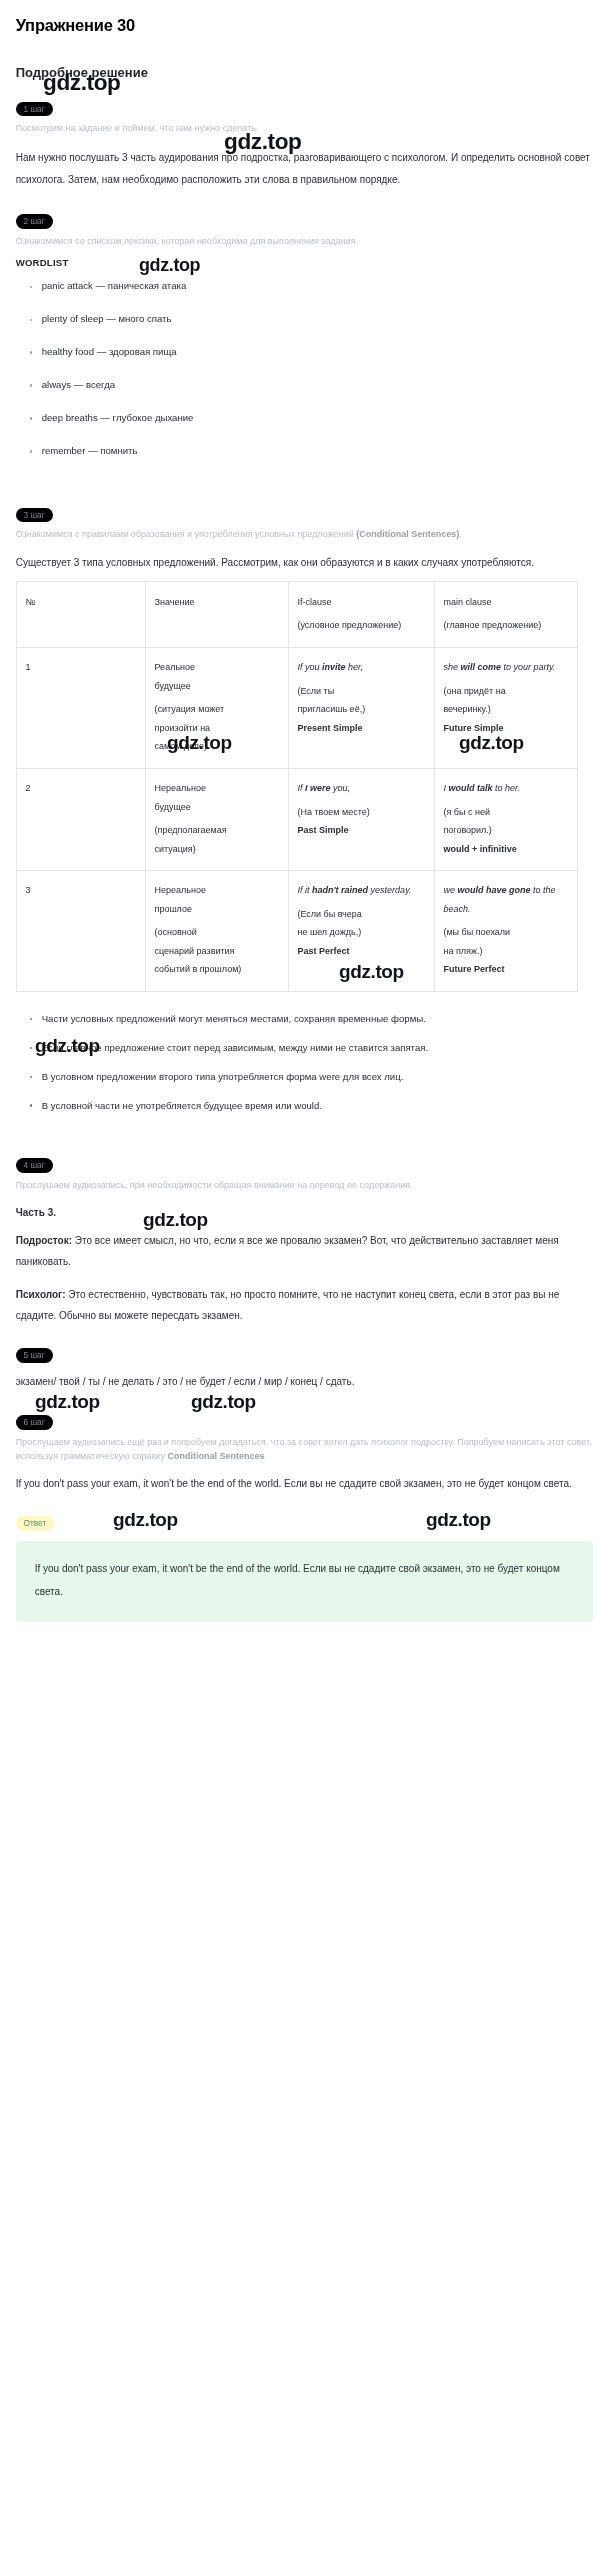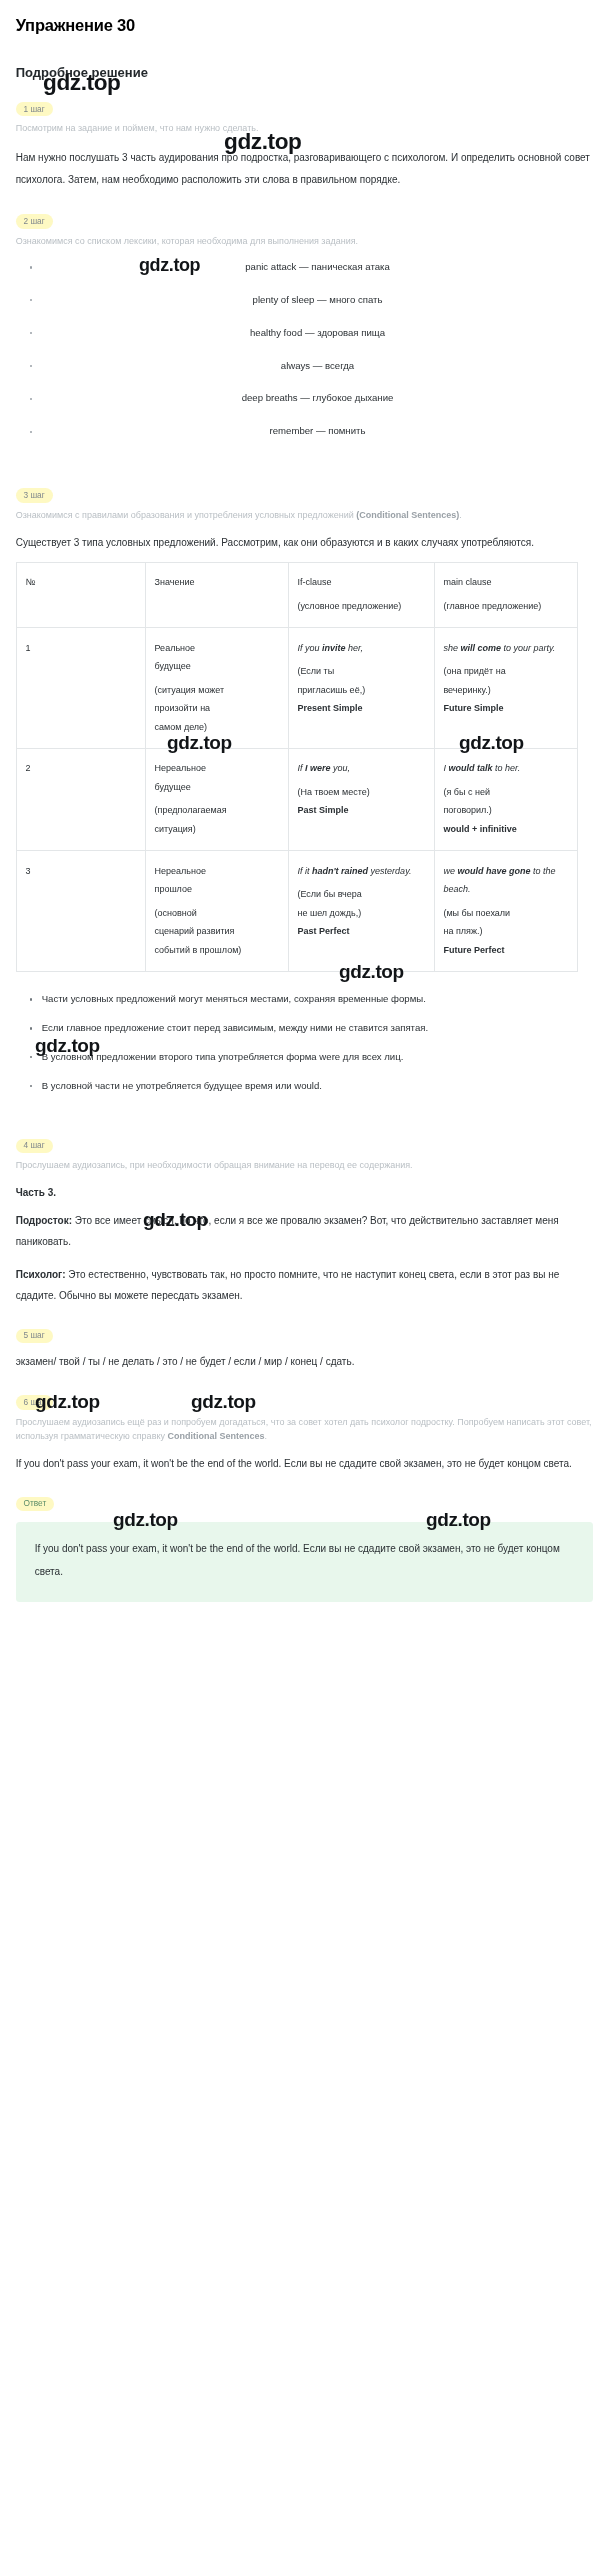--- a/index.html
+++ b/index.html
@@ -25,21 +25,21 @@
     color:#000000;
   }
   h2.section-title{
     font-size:13px;
     font-weight:bold;
     margin:30px 0 0 0;
     color:#23282c;
   }
   .step-badge{
     display:inline-block;
-    background:#fef9c3;
+    background:#000000;
     color:#7e868c;
     font-size:8.3px;
     border-radius:7.8px;
     padding:2.6px 7.8px 3.5px 7.8px;
     margin:22.6px 0 0 0;
     line-height:1;
   }
   .step-badge.answer{
     background:#fef9c3;
     color:#5a8c68;
@@ -63,21 +63,20 @@
     font-weight:bold;
     margin:8.7px 0 0 0;
     letter-spacing:0.2px;
     color:#23282c;
     font-stretch:condensed;
   }
   ul.wl{
     list-style:none;
     margin:12px 0 0 0;
     padding:0 0 0 26px;
-    text-align:center;
   }
   ul.wl li{
     position:relative;
     font-size:9.6px;
     line-height:1.35;
     margin:0 0 20px 0;
     color:#2b3034;
   }
   ul.wl li:before{
     content:"";
@@ -180,20 +179,21 @@
   <h2 class="section-title">Подробное решение</h2>
 
   
   <div class="step-badge">1 шаг</div>
   <p class="muted">Посмотрим на задание и поймем, что нам нужно сделать.</p>
   <p class="body">Нам нужно послушать 3 часть аудирования про подростка, разговаривающего с психологом. И определить основной совет психолога. Затем, нам необходимо расположить эти слова в правильном порядке.</p>
 
   
   <div class="step-badge">2 шаг</div>
   <p class="muted">Ознакомимся со списком лексики, которая необходима для выполнения задания.</p>
+  <h3 class="wordlist">WORDLIST</h3>
   <ul class="wl">
     <li>panic attack — паническая атака</li>
     <li>plenty of sleep — много спать</li>
     <li>healthy food — здоровая пища</li>
     <li>always — всегда</li>
     <li>deep breaths — глубокое дыхание</li>
     <li>remember — помнить</li>
   </ul>
 
   

